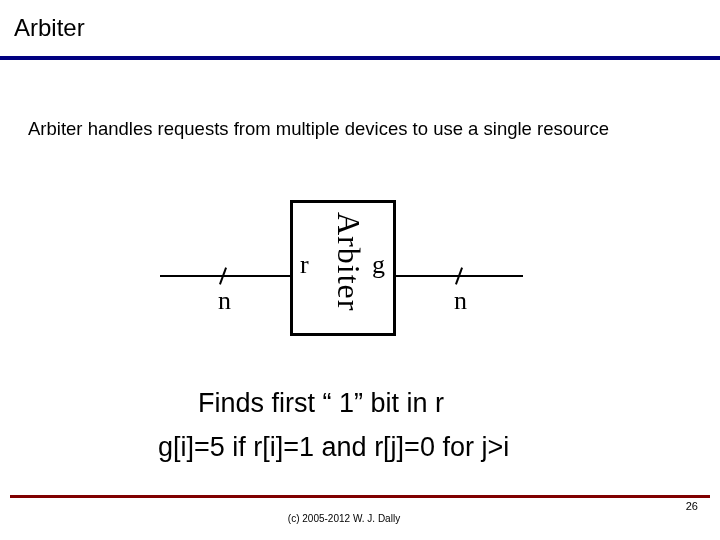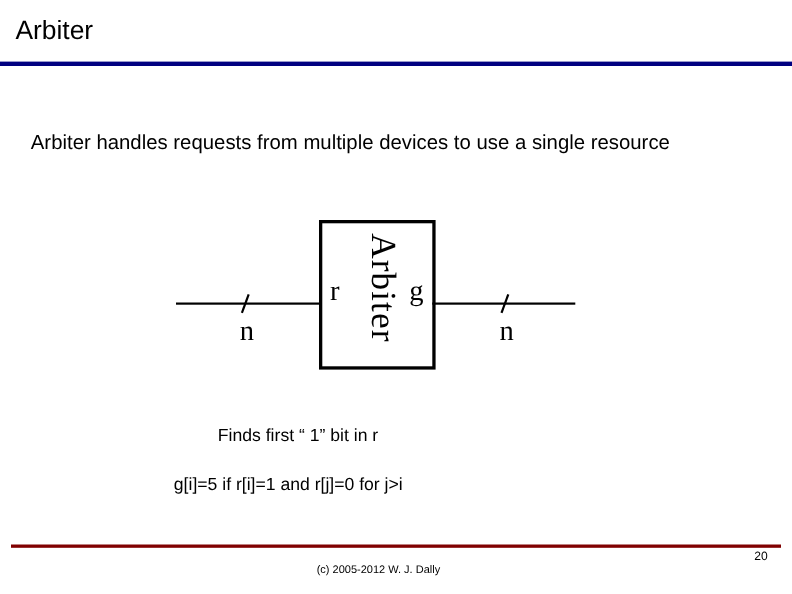--- a/index.html
+++ b/index.html
@@ -80,21 +80,21 @@
     color: #000;
   }
   .bus-label {
     position: absolute;
     font-family: "Times New Roman", Times, serif;
     font-size: 26px;
     color: #000;
   }
   .body-line {
     position: absolute;
-    font-size: 16px;
+    font-size: 27px;
     color: #000;
     white-space: nowrap;
   }
   .underline {
   }
   .footer-rule {
     position: absolute;
     left: 10px;
     bottom: 42px;
     width: 700px;
@@ -145,15 +145,15 @@
   </div>
 
   <div class="body-line" style="left:198px; top:388px;">Finds first “ 1” bit in r</div>
 
   <div class="body-line" style="left:158px; top:432px;">
     <span>g[i]=5 if r[i]=1 and r[j]=0 for </span><span class="underline">j&gt;i</span>
   </div>
 
   <div class="footer-rule"></div>
   <div class="footer-text">(c) 2005-2012 W. J. Dally</div>
-  <div class="page-num">20</div>
+  <div class="page-num">26</div>
 
 </div>
 
 </body></html>

